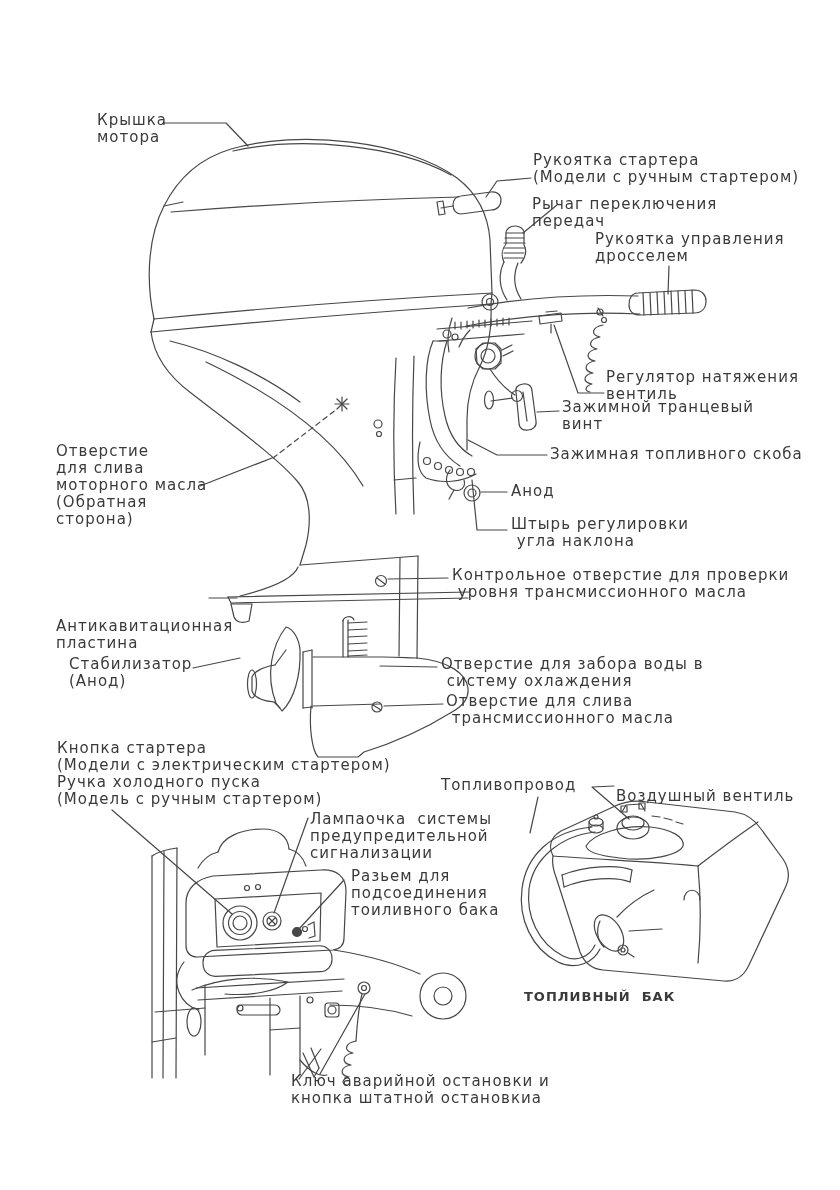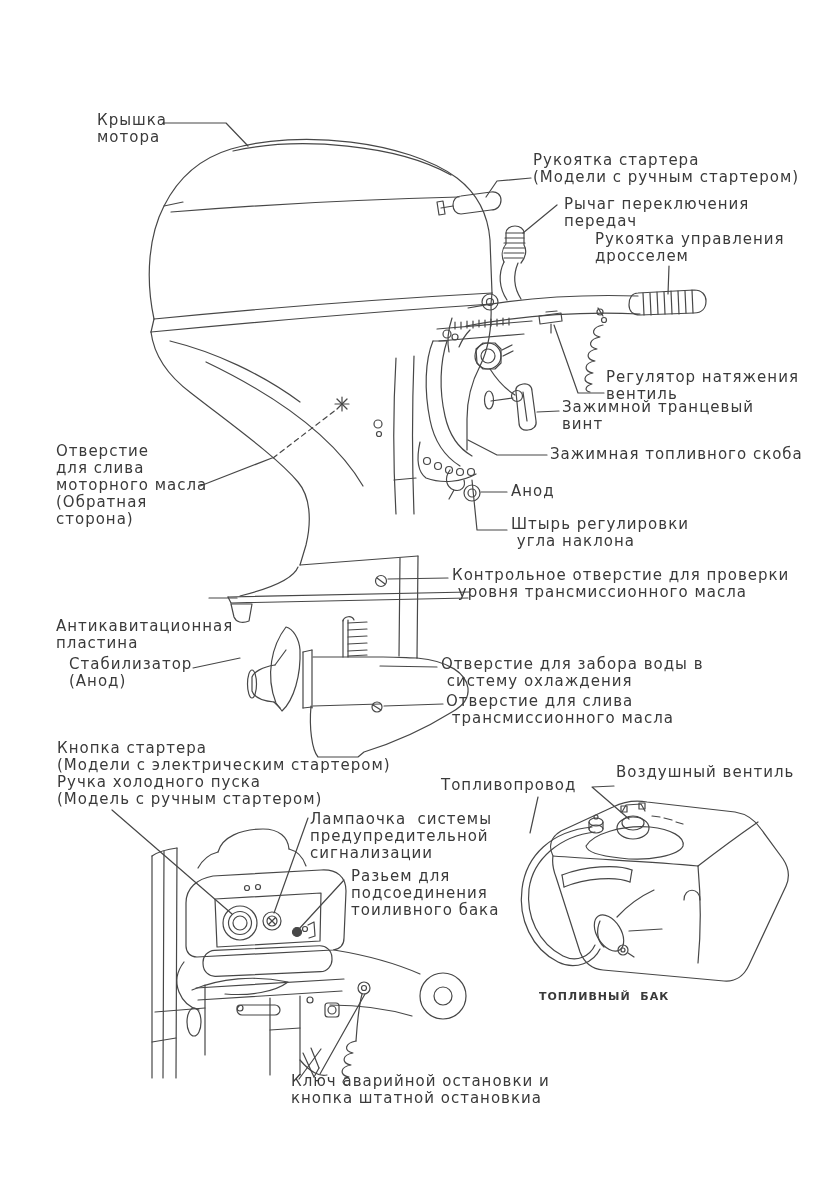--- a/index.html
+++ b/index.html
@@ -7,21 +7,21 @@
     position:relative; width:840px; height:1190px; margin:0 auto;
     background:#ffffff; overflow:hidden;
     font-family:"DejaVu Sans","Liberation Sans",sans-serif;
   }
   .art { position:absolute; left:0; top:0; width:840px; height:1190px; }
   .lbl {
     position:absolute; white-space:pre;
     font-size:15px; line-height:17px; letter-spacing:1px;
     color:#3a3a3a;
   }
-  .lbl.title { font-weight:bold; font-size:11px; letter-spacing:1px;margin-left:15px; }
+  .lbl.title { font-weight:bold; font-size:13px; letter-spacing:1px; }
 </style>
 </head>
 <body>
 
 <div class="page">
 
   <svg class="art" viewBox="0 0 840 1190" fill="none" stroke="#474747" stroke-width="1.2" stroke-linecap="round" stroke-linejoin="round">
 
     <g>
 
@@ -294,21 +294,21 @@
       <polyline points="538,797 530,833"></polyline>
       <polyline points="614,786 592,787 629,819"></polyline>
       <polyline points="662,929 629,931"></polyline>
     </g>
   </svg>
 
   <div class="lbl" style="left:97px;  top:112px">Крышка
 мотора</div>
   <div class="lbl" style="left:533px; top:152px">Рукоятка стартера
 (Модели с ручным стартером)</div>
-  <div class="lbl" style="left:564px; top:196px">Рычаг переключения
+  <div class="lbl" style="left:532px; top:196px">Рычаг переключения
 передач</div>
   <div class="lbl" style="left:595px; top:231px">Рукоятка управления
 дросселем</div>
   <div class="lbl" style="left:606px; top:369px">Регулятор натяжения
 вентиль</div>
   <div class="lbl" style="left:562px; top:399px">Зажимной транцевый
 винт</div>
   <div class="lbl" style="left:550px; top:446px">Зажимная топливного скоба</div>
   <div class="lbl" style="left:56px;  top:443px">Отверстие
 для слива
@@ -326,21 +326,21 @@
 (Анод)</div>
   <div class="lbl" style="left:441px; top:656px">Отверстие для забора воды в
  систему охлаждения</div>
   <div class="lbl" style="left:446px; top:693px">Отверстие для слива
  трансмиссионного масла</div>
   <div class="lbl" style="left:57px;  top:740px">Кнопка стартера
 (Модели с электрическим стартером)
 Ручка холодного пуска
 (Модель с ручным стартером)</div>
   <div class="lbl" style="left:441px; top:777px">Топливопровод</div>
-  <div class="lbl" style="left:616px; top:764px">Воздушный вентиль</div>
+  <div class="lbl" style="left:616px; top:788px">Воздушный вентиль</div>
   <div class="lbl" style="left:310px; top:811px">Лампаочка  системы
 предупредительной
 сигнализации</div>
   <div class="lbl" style="left:351px; top:868px">Разьем для
 подсоединения
 тоиливного бака</div>
   <div class="lbl title" style="left:524px; top:988px">ТОПЛИВНЫЙ  БАК</div>
   <div class="lbl" style="left:291px; top:1073px">Ключ аварийной остановки и
 кнопка штатной остановкиа</div>
 

